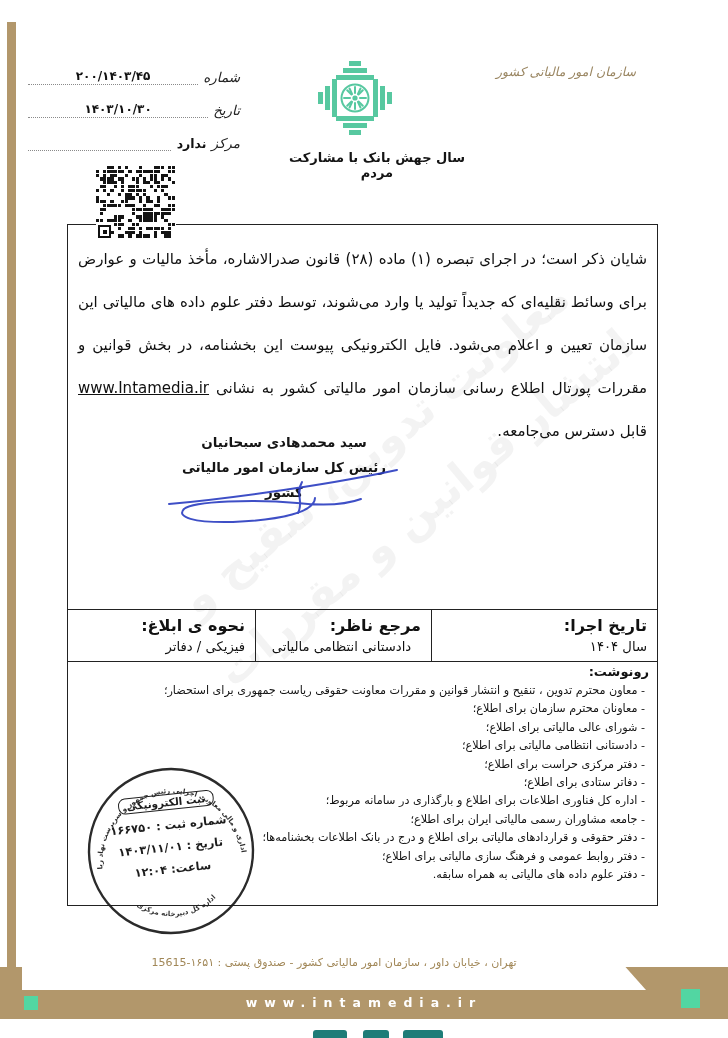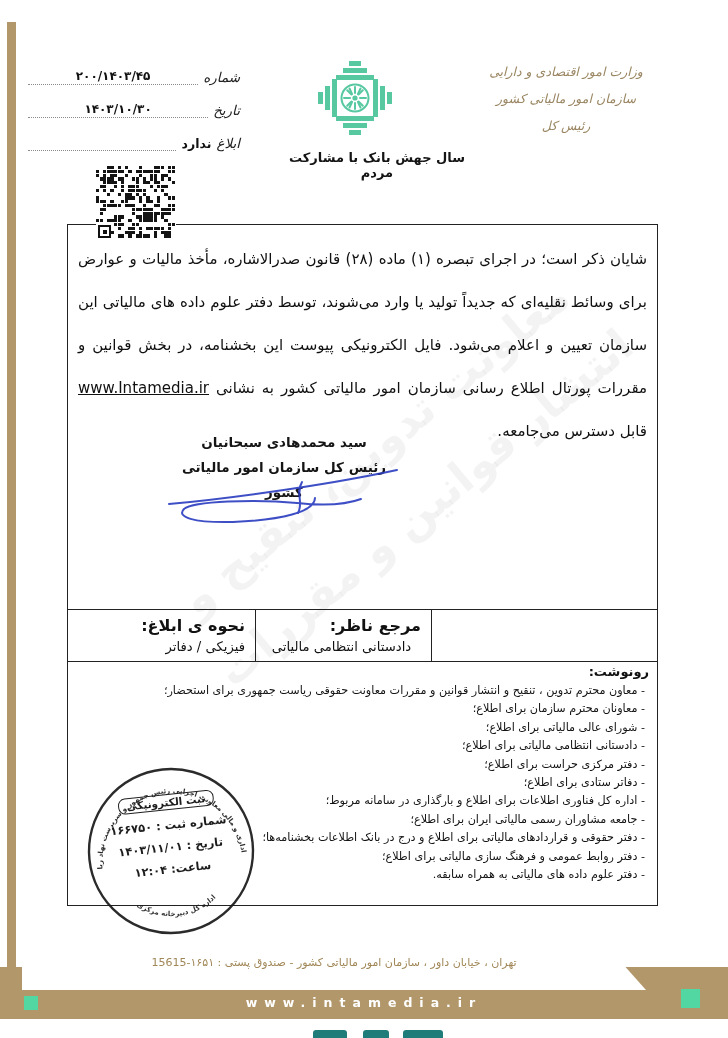--- a/index.html
+++ b/index.html
@@ -99,23 +99,21 @@
 </head>
 <body>
 
 <div class="page">
 
   <div class="lbar"></div>
 
   <div class="wm">معاونت تدوین، تنقیح و انتشار قوانین و مقررات</div>
 
   <div class="ministry">
-    <div>وزارت امور اقتصادی و دارایی</div>
     <div>سازمان امور مالیاتی کشور</div>
-    <div>رئیس کل</div>
   </div>
 
   <div class="logo">
     <svg viewBox="0 0 78 78" width="78" height="78">
       <g fill="#57c8a0">
         <g id="arm">
           <rect x="33" y="2" width="12" height="5"></rect>
           <rect x="27" y="9" width="24" height="5"></rect>
           <rect x="20" y="16" width="38" height="5"></rect>
         </g>
@@ -159,21 +157,21 @@
   <div class="meta">
     <div class="meta-row">
       <span class="meta-label">شماره</span>
       <span class="meta-line">۲۰۰/۱۴۰۳/۴۵</span>
     </div>
     <div class="meta-row">
       <span class="meta-label">تاریخ</span>
       <span class="meta-line">۱۴۰۳/۱۰/۳۰</span>
     </div>
     <div class="meta-row">
-      <span class="meta-label">ابلاغ</span>
+      <span class="meta-label">مرکز</span>
       <span class="meta-val-inline">ندارد</span>
       <span class="meta-line"></span>
     </div>
   </div>
 
   <div class="main-box">
 
     <div class="paras">
       <span>شایان ذکر است؛ در اجرای تبصره (۱) ماده (۲۸) قانون صدرالاشاره، مأخذ مالیات و عوارض برای وسائط نقلیه‌ای که جدیداً تولید یا وارد می‌شوند، توسط دفتر علوم داده های مالیاتی این سازمان تعیین و اعلام می‌شود.</span>
       <span>فایل الکترونیکی پیوست این بخشنامه، در بخش قوانین و مقررات پورتال اطلاع رسانی سازمان امور مالیاتی کشور به نشانی </span><span class="plink">www.Intamedia.ir</span><span> قابل دسترس می‌جامعه.</span>
@@ -186,20 +184,22 @@
     <svg class="sig-svg" viewBox="0 0 242 76">
       <g fill="none" stroke="#2a3cc0" stroke-width="2" stroke-linecap="round" opacity="0.9">
         <path d="M6 46 C 50 42, 150 30, 234 12"></path>
         <path d="M152 40 C 152 54, 118 62, 70 64 C 30 65, 13 59, 21 51 C 30 43, 92 41, 134 45 C 162 48, 182 47, 198 41"></path>
         <path d="M139 24 C 132 36, 141 44, 135 55"></path>
       </g>
     </svg>
 
     <div class="itable">
       <div class="cell cell-exec">
+        <div class="lbl">تاریخ اجرا:</div>
+        <div class="val">سال ۱۴۰۴</div>
       </div>
       <div class="cell cell-ref">
         <div class="lbl">مرجع ناظر:</div>
         <div class="val">دادستانی انتظامی مالیاتی</div>
       </div>
       <div class="cell cell-notif">
         <div class="lbl">نحوه ی ابلاغ:</div>
         <div class="val">فیزیکی / دفاتر</div>
       </div>
     </div>

